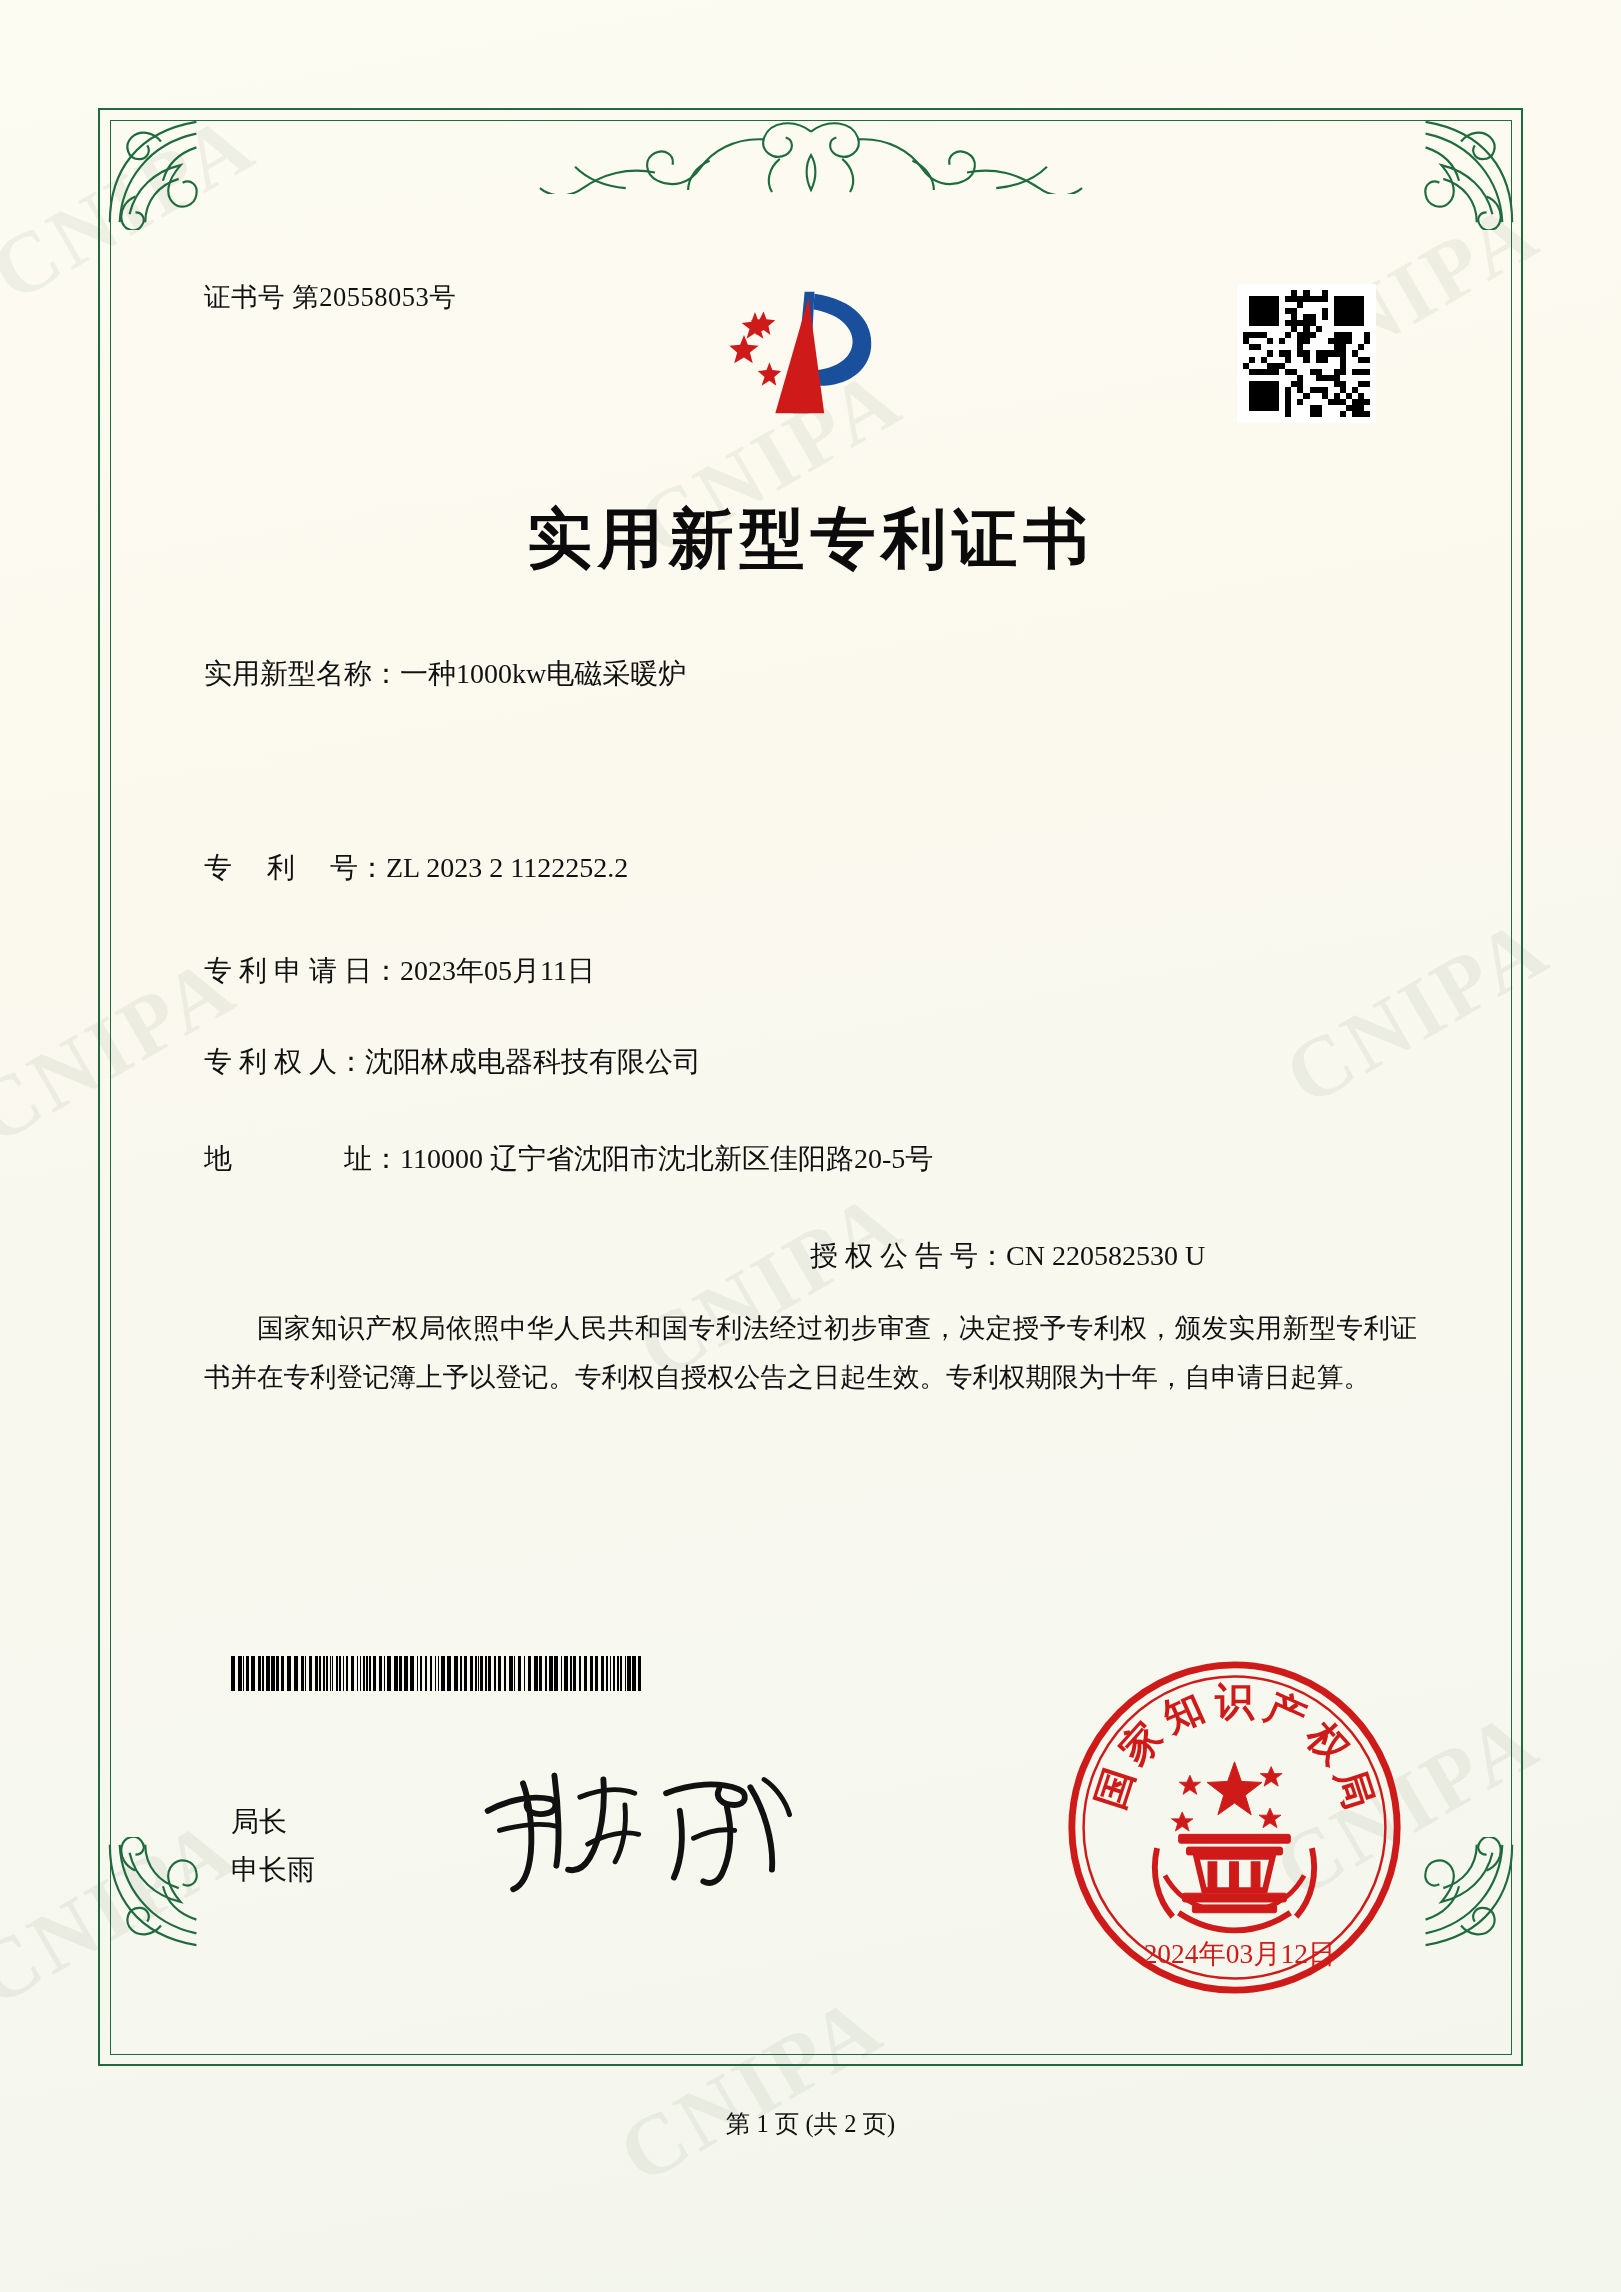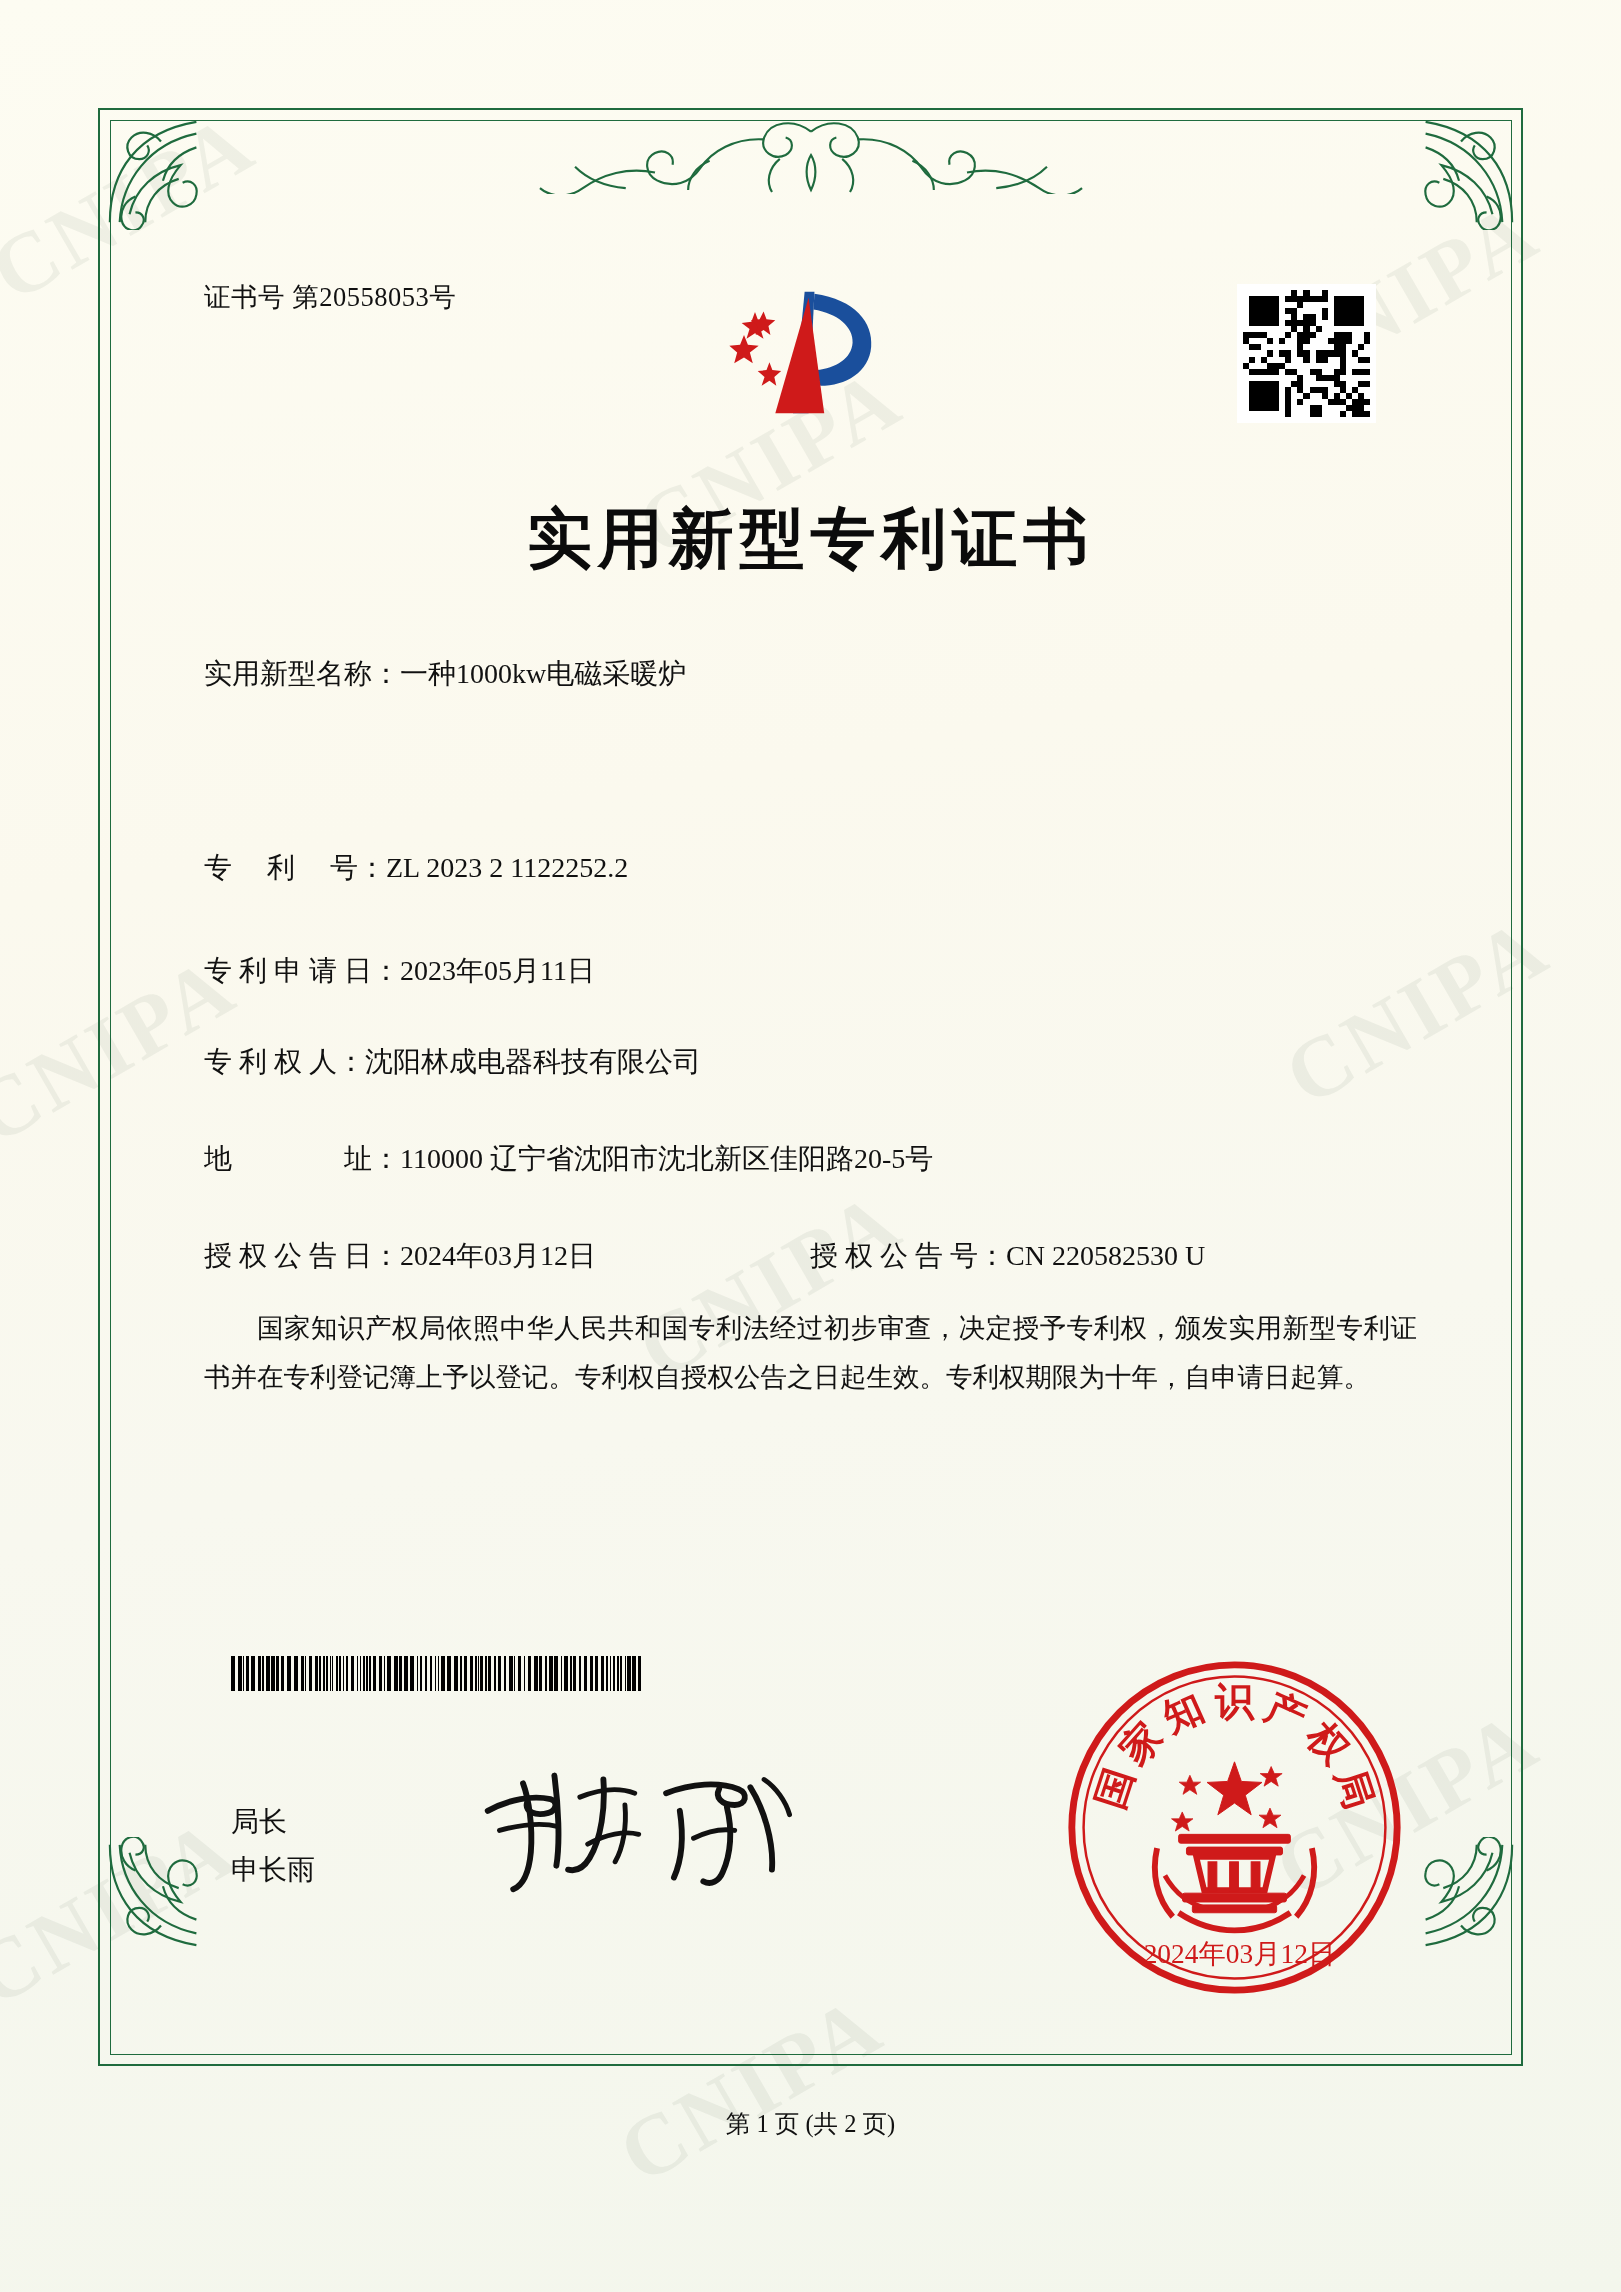--- a/index.html
+++ b/index.html
@@ -811,23 +811,20 @@
     <span class="lbl">专　 利　 号</span><span class="sp">：</span><span class="val">ZL 2023 2 1122252.2</span>
   </div>
   <div class="field row4">
     <span class="lbl">专 利 申 请 日</span><span class="sp">：</span><span class="val">2023年05月11日</span>
   </div>
   <div class="field row5">
     <span class="lbl">专 利 权 人</span><span class="sp">：</span><span class="val">沈阳林成电器科技有限公司</span>
   </div>
   <div class="field row6">
     <span class="lbl">地　　　　址</span><span class="sp">：</span><span class="val">110000 辽宁省沈阳市沈北新区佳阳路20-5号</span>
-  </div>
-  <div class="field row7">
-    <span class="lbl">授 权 公 告 日</span><span class="sp">：</span><span class="val">2024年03月12日</span>
   </div>
   <div class="pub-no">
     <span class="lbl">授 权 公 告 号</span><span class="sp">：</span><span class="val">CN 220582530 U</span>
   </div>
 
   <div class="para para1">国家知识产权局依照中华人民共和国专利法经过初步审查，决定授予专利权，颁发实用新型专利证书并在专利登记簿上予以登记。专利权自授权公告之日起生效。专利权期限为十年，自申请日起算。</div>
 
   <div class="barcode" id="barcode">
       <i style="width: 3.9px; margin-right: 2.9px;"></i>
       <i style="width: 3.9px; margin-right: 1px;"></i>

